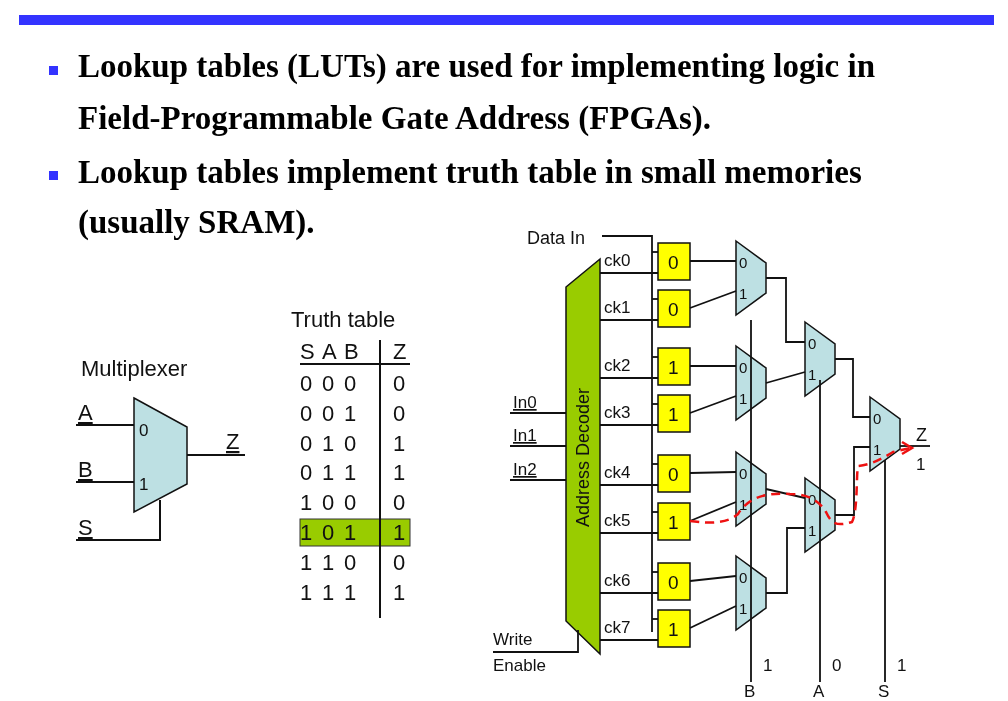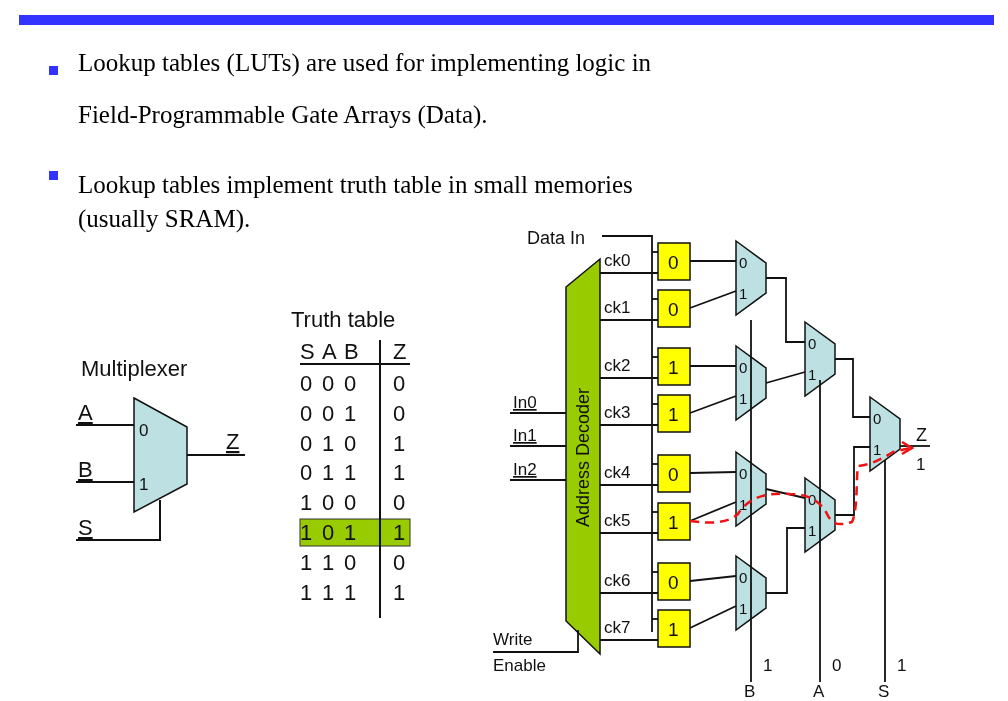--- a/index.html
+++ b/index.html
@@ -1,32 +1,32 @@
 <!DOCTYPE html>
 <html><head>
 <meta charset="utf-8">
 <style>
   html, body { margin:0; padding:0; background:#ffffff; }
   body { width:1008px; height:701px; position:relative; overflow:hidden; }
   .topbar { position:absolute; left:19px; top:15px; width:975px; height:10px; background:#3333ff; }
   .bullet { position:absolute; left:49px; width:9px; height:9px; background:#3333ff; }
-  .bline { position:absolute; left:78px; font-family:"Liberation Serif", serif; font-weight:normal; font-size:25px; color:#000; white-space:nowrap; line-height:1; }
+  .bline { position:absolute; left:78px; font-family:"Liberation Serif", serif; font-weight:bold; font-size:33px; color:#000; white-space:nowrap; line-height:1; }
   svg#diagram { position:absolute; left:0; top:0; }
   svg text { font-family:"Liberation Sans", sans-serif; fill:#111; }
 </style>
 </head>
 <body>
 
 <div class="topbar"></div>
 
 <div class="bullet" style="top:66px"></div>
 <div class="bline" style="top:50px">Lookup tables (LUTs) are used for implementing logic in</div>
-<div class="bline" style="top:102px">Field-Programmable Gate Arrays (Data).</div>
+<div class="bline" style="top:102px">Field-Programmable Gate Address (FPGAs).</div>
 <div class="bullet" style="top:171px"></div>
-<div class="bline" style="top:172px">Lookup tables implement truth table in small memories</div>
+<div class="bline" style="top:156px">Lookup tables implement truth table in small memories</div>
 <div class="bline" style="top:206px">(usually SRAM).</div>
 
 <svg id="diagram" width="1008" height="701" viewBox="0 0 1008 701">
   <g stroke="#111" stroke-width="2" fill="none">
 
     <g>
       <line x1="76" y1="425" x2="134" y2="425"></line>
       <line x1="76" y1="482" x2="134" y2="482"></line>
       <line x1="187" y1="455" x2="245" y2="455"></line>
       <polyline points="76,540 160,540 160,500"></polyline>

